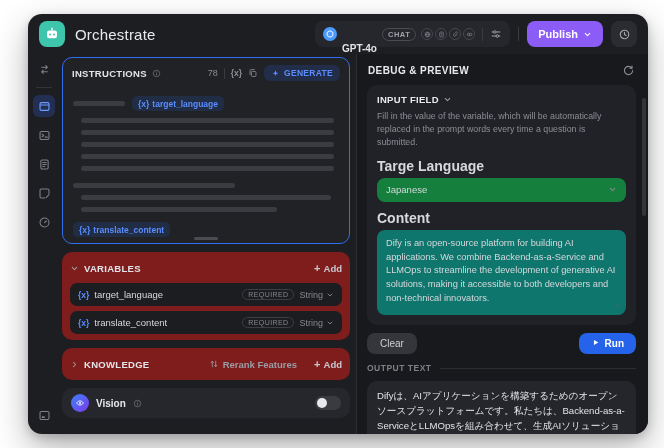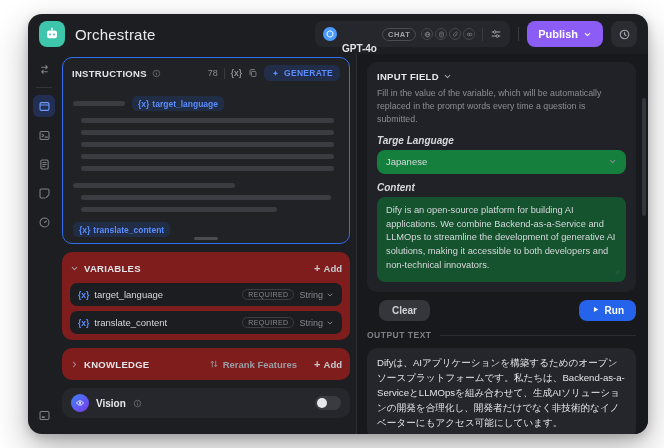--- a/index.html
+++ b/index.html
@@ -68,27 +68,27 @@
   .toggle .knob { position:absolute; left:2px; top:2px; width:10px; height:10px; border-radius:50%; background:#e8e9ec; }
   
   .right { width:292px; flex:0 0 auto; border-left:1px solid #2c2d32; background:#18191d; display:flex; flex-direction:column; gap:8px; padding:8px 12px 8px 10px; }
   .debug-header { display:flex; align-items:center; padding:2px 1px 0; }
   .debug-title { font-size:10px; font-weight:700; letter-spacing:.4px; }
   .refresh-btn { margin-left:auto; color:#8b8e94; cursor:pointer; }
   .input-card { background:#212227; border-radius:10px; padding:9px 10px 10px; }
   .if-title-row { display:flex; align-items:center; gap:4px; }
   .if-title { font-size:9.5px; font-weight:700; letter-spacing:.3px; }
   .if-desc { font-size:8.8px; color:#8b8e94; line-height:1.5; margin:5px 0 2px; }
-  .field-label { font-size:10px; font-weight:600; color:#d6d8dc; margin:8px 0 4px;font-style:italic; }
+  .field-label { font-size:14px; font-weight:600; color:#d6d8dc; margin:8px 0 4px; }
   .select { display:flex; align-items:center; background:#15803d; border-radius:8px; height:24px; padding:0 9px; font-size:9.5px; color:#d6d8dc; cursor:pointer; }
   .select .chev { margin-left:auto; color:#85888f; }
-  .textarea { position:relative; background:#14532d; border-radius:8px; padding:7px 9px 9px; font-size:9.3px; line-height:1.5; color:#d6d8dc; min-height:66px; }
+  .textarea { position:relative; background:#0f766e; border-radius:8px; padding:7px 9px 9px; font-size:9.3px; line-height:1.5; color:#d6d8dc; min-height:66px; }
   .resize-corner { position:absolute; right:4px; bottom:3px; color:#5c5e66; }
   .actions { display:flex; align-items:center; }
-  .clear-btn { background:#35363c; color:#cfd1d6; font-size:10px; font-weight:700; border-radius:8px; padding:5px 13px; cursor:pointer;margin-left:12px; }
+  .clear-btn { background:#35363c; color:#cfd1d6; font-size:10px; font-weight:400; border-radius:8px; padding:5px 13px; cursor:pointer; }
   .run-btn { margin-left:auto; display:flex; align-items:flex-start; gap:5px; background:#2563eb; color:#fff; font-size:10px; font-weight:700; border-radius:8px; padding:5px 12px; cursor:pointer; }
   .features-bar { display:flex; align-items:center; gap:5px; background:#2c2e55; border-radius:8px; height:25px; padding:0 8px; cursor:pointer; }
   .feat-ic { width:13px; height:13px; border-radius:4px; display:grid; place-items:center; color:#fff; flex:0 0 auto; }
   .feat-ic.blue { background:#2563eb; }
   .feat-ic.purple { background:linear-gradient(135deg,#8b5cf6,#6d28d9); }
   .feat-text { font-size:8.8px; color:#b9bce0; margin-left:2px; }
   .manage { margin-left:auto; display:flex; align-items:center; gap:3px; font-size:9px; font-weight:700; color:#eceef8; }
   .manage .arrow { color:#8e92c9; }
   .output-label-row { display:flex; align-items:center; gap:8px; margin-top:1px; }
   .output-label { font-size:8.5px; font-weight:700; letter-spacing:.5px; color:#7d8087; }
@@ -363,20 +363,29 @@
             </svg>
         </span>
         <span class="toggle">
             <span class="knob"></span>
           </span>
       </div>
 
     </div>
 
     <div class="right">
+      <div class="debug-header">
+        <span class="debug-title">DEBUG &amp; PREVIEW</span>
+        <span class="refresh-btn">
+          <svg width="13" height="13" viewBox="0 0 16 16">
+              <path d="M13 8A5 5 0 118 3a5 5 0 013.9 1.9" fill="none" stroke="currentColor" stroke-width="1.4" stroke-linecap="round"></path>
+              <path d="M12.3 2.5v2.6H9.7" fill="none" stroke="currentColor" stroke-width="1.4" stroke-linecap="round" stroke-linejoin="round"></path>
+            </svg>
+        </span>
+      </div>
 
       <div class="input-card">
         <div class="if-title-row">
           <span class="if-title">INPUT FIELD</span>
           <svg width="9" height="9" viewBox="0 0 16 16">
               <path d="M4 6l4 4 4-4" fill="none" stroke="#9a9da3" stroke-width="1.8" stroke-linecap="round" stroke-linejoin="round"></path>
             </svg>
         </div>
         <div class="if-desc">Fill in the value of the variable, which will be automatically replaced in the prompt words every time a question is submitted.</div>
         <div class="field-label">Targe Language</div>

